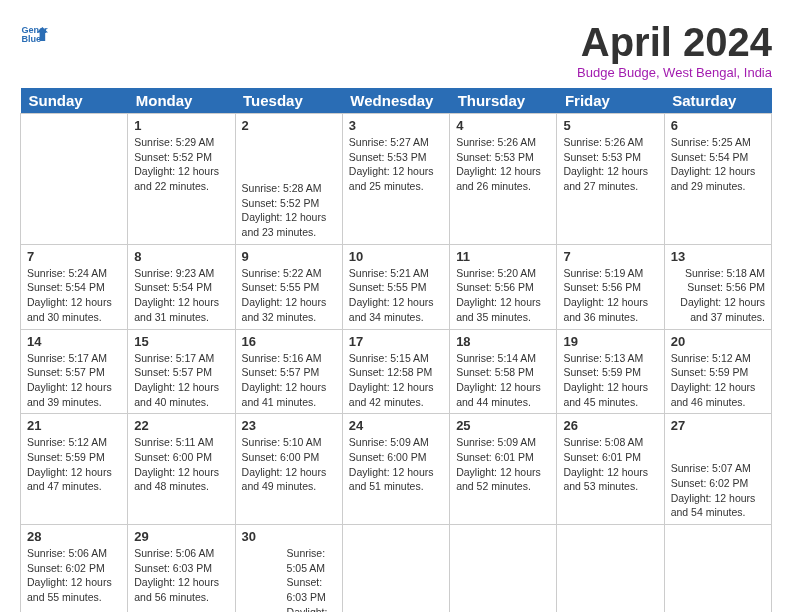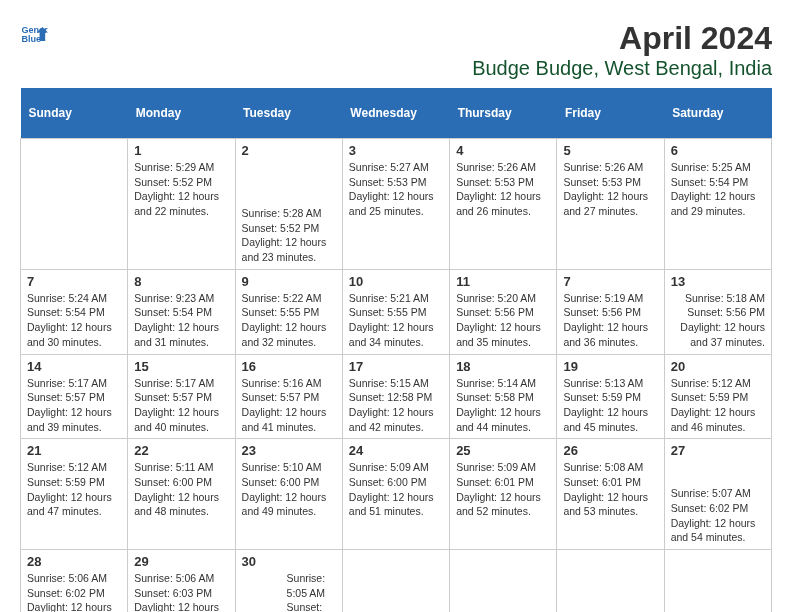--- a/index.html
+++ b/index.html
@@ -22,40 +22,40 @@
       gap: 4px;
     }
     .logo-icon {
       width: 28px;
       height: 28px;
     }
     .title-block {
       text-align: right;
     }
     .main-title {
-      font-size: 32px;
+      font-size: 40px;
       font-weight: bold;
       color: #333;
     }
     .subtitle {
-      font-size: 20px;
-      color: #14532d;
+      font-size: 13px;
+      color: #a21caf;
       text-align: right;
     }
     .calendar {
       width: 100%;
       border-collapse: collapse;
       margin-top: 8px;
     }
     .calendar th {
       background-color: #2a6db5;
       color: white;
       text-align: left;
-      padding: 18px 8px;
-      font-size: 12px;
+      padding: 4px 8px;
+      font-size: 15px;
       font-weight: bold;
     }
     .calendar td {
       border: 1px solid #ccc;
       vertical-align: top;
       padding: 4px 6px;
       width: calc(100% / 7);
       min-height: 80px;
       font-size: 11px;
       color: #333;

